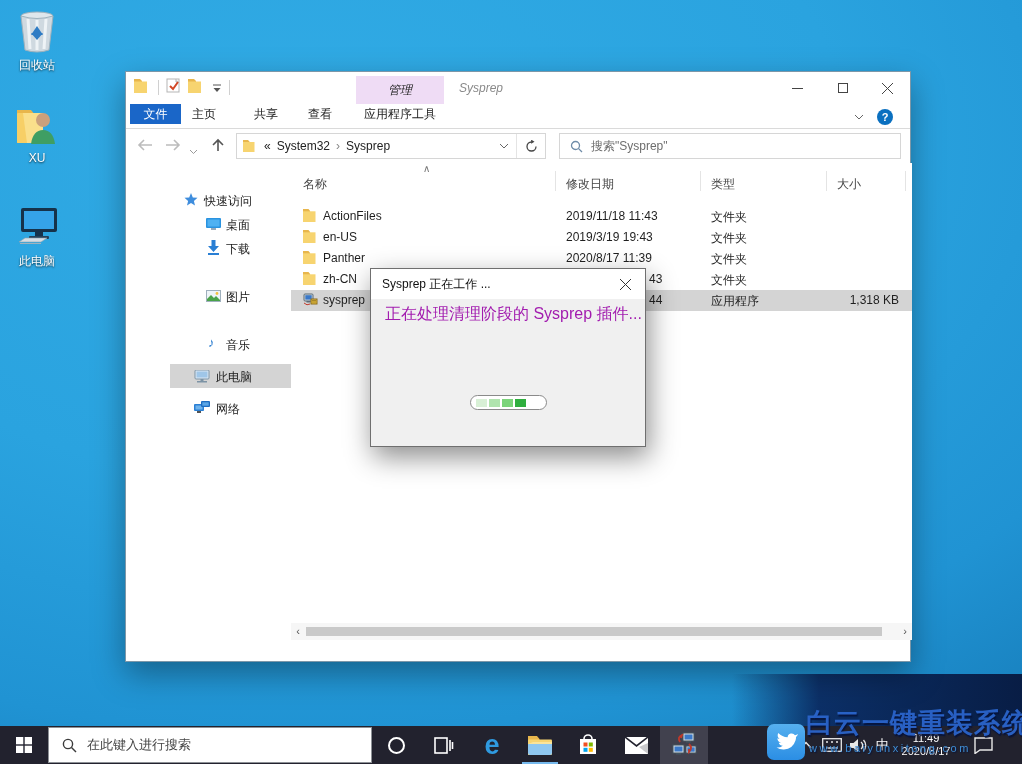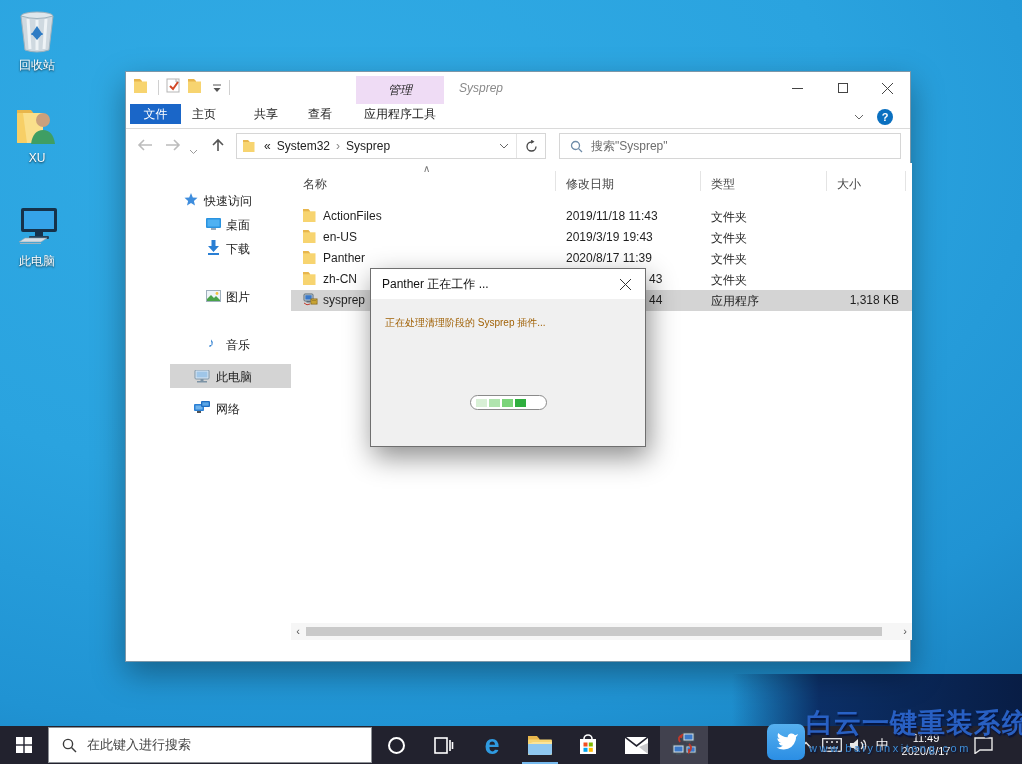--- a/index.html
+++ b/index.html
@@ -77,21 +77,21 @@
   .ssep { position:absolute; top:4px; width:1px; height:14px; background:#d9d9d9; }
   .viewbtn { position:absolute; top:2px; width:19px; height:19px; display:flex; align-items:center; justify-content:center; }
   .viewbtn.active { border:1px solid #66aee0; background:#d9ecf9; }
 
   
   .dialog { position:absolute; left:370px; top:268px; width:276px; height:179px; z-index:30;
     background:#f0f0f0; border:1px solid #6f6f6f; box-shadow:3px 10px 26px rgba(0,0,0,.45); }
   .dtitle { position:absolute; left:0; top:0; right:0; height:30px; background:#fff;
     display:flex; align-items:center; padding-left:11px; font-size:12px; color:#111; }
   .dclose { position:absolute; right:0; top:0; width:40px; height:30px; display:flex; align-items:center; justify-content:center; }
-  .dmsg { position:absolute; left:14px; top:47px; font-size:10px; color:#a16207; }
+  .dmsg { position:absolute; left:14px; top:35px; font-size:16px; color:#a21caf; }
   .pbar { position:absolute; left:99px; top:126px; width:77px; height:15px; background:#fff;
     border:1px solid #8a8a8a; border-radius:8px; display:flex; align-items:center; gap:2px; padding-left:5px; }
   .pblk { width:11px; height:8px; }
 
   
   .taskbar { position:absolute; left:0; bottom:0; width:1022px; height:38px; background:#22222e; z-index:40; }
   .startbtn { position:absolute; left:0; top:0; width:48px; height:38px; display:flex; align-items:center; justify-content:center; }
   .tsearch { position:absolute; left:48px; top:1px; width:324px; height:36px; background:#fff; border:1px solid #8d9196;
     display:flex; align-items:center; gap:10px; padding-left:13px; font-size:13px; color:#444; }
   .tslot { position:absolute; top:0; width:48px; height:38px; display:flex; align-items:center; justify-content:center; }
@@ -436,21 +436,21 @@
     <div class="hscroll">
       <span class="harrow" style="left:0">‹</span>
       <div class="hthumb"></div>
       <span class="harrow" style="right:0">›</span>
     </div>
 
   </div>
 
   <div class="dialog">
     <div class="dtitle">
-      <span>Panther 正在工作 ...</span>
+      <span>Sysprep 正在工作 ...</span>
     </div>
     <div class="dclose">
       <svg width="11" height="11" viewBox="0 0 11 11">
           <path d="M0 0 L11 11 M11 0 L0 11" stroke="#333"></path>
         </svg>
     </div>
     <div class="dmsg">正在处理清理阶段的 Sysprep 插件...</div>
     <div class="pbar">
       <span class="pblk" style="background:#d8f0d6"></span>
       <span class="pblk" style="background:#b0e4ae"></span>

